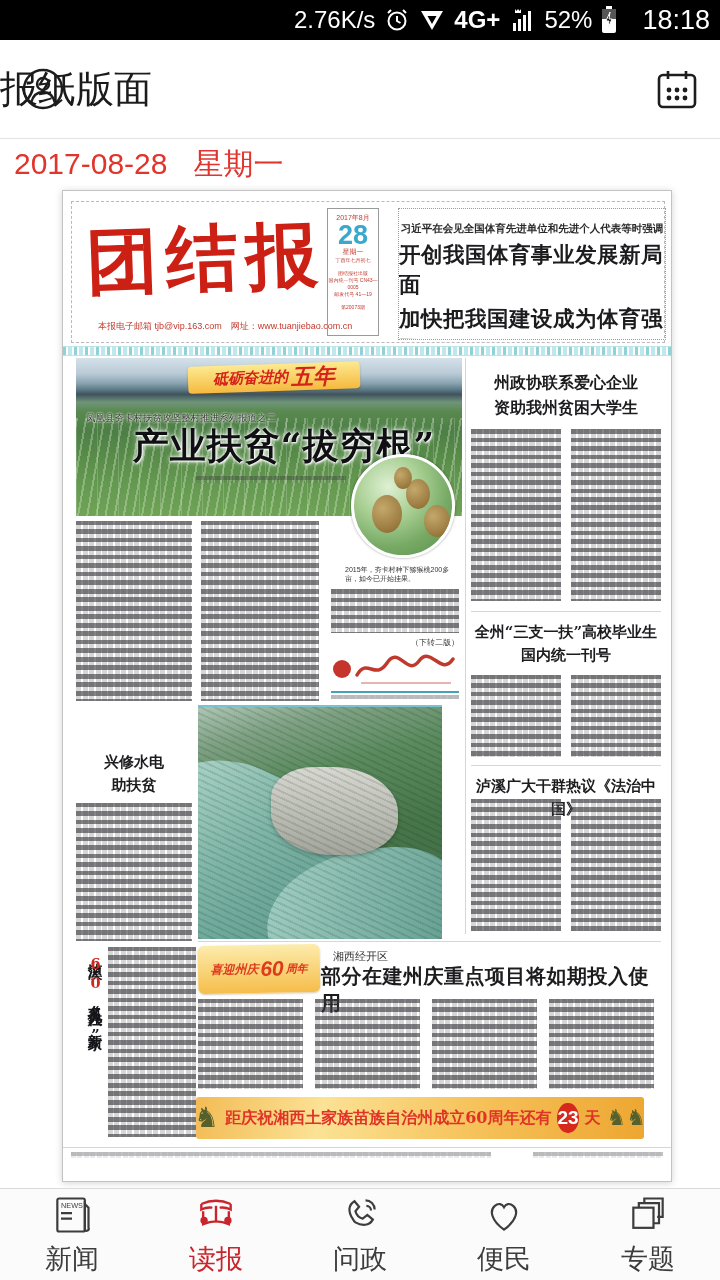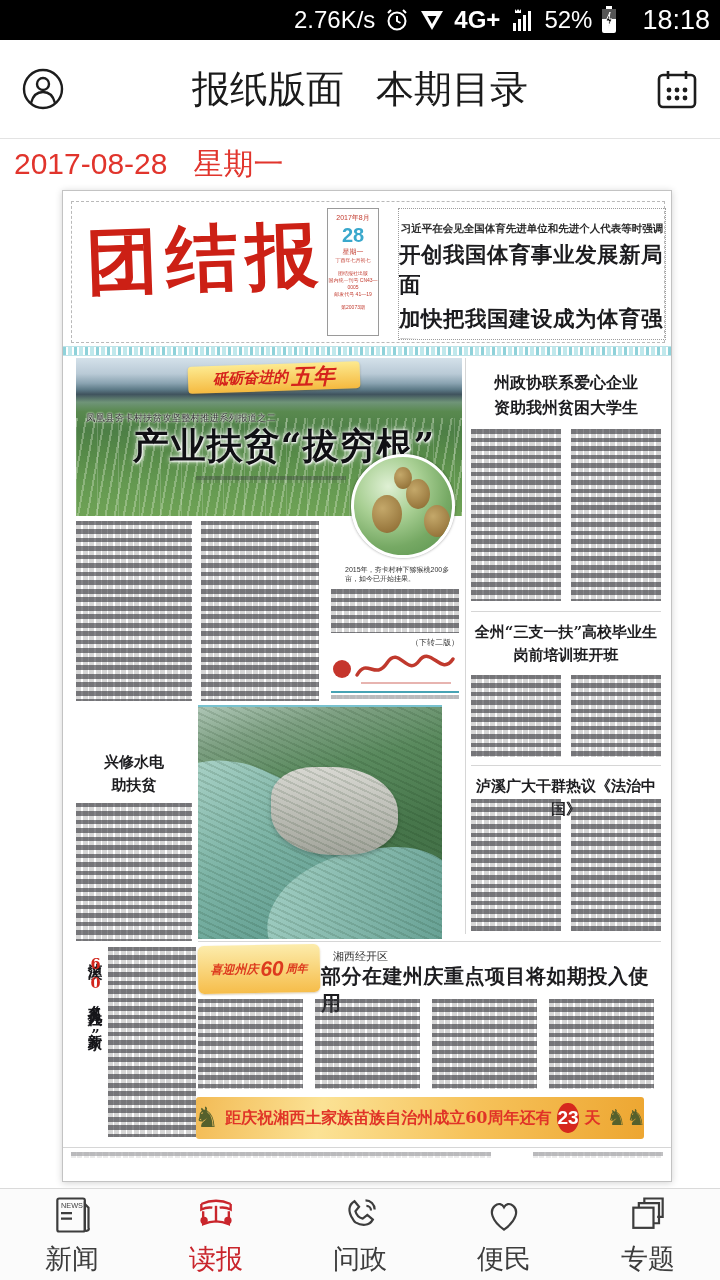--- a/index.html
+++ b/index.html
@@ -7,21 +7,21 @@
   
   .statusbar{position:absolute;left:0;top:0;width:720px;height:40px;background:#000;color:#fff;
     display:flex;align-items:center;justify-content:flex-end;gap:9px;padding-right:10px;box-sizing:border-box;
     font-size:24px;font-weight:400;}
   .statusbar svg{display:block;}
   .sb-time{font-size:27px;margin-left:16px;}
   
   .appheader{position:absolute;left:0;top:40px;width:720px;height:98px;background:#fff;border-bottom:1px solid #e3e3e3;}
   .user-btn{position:absolute;left:20px;top:26px;width:46px;height:46px;}
   .cal-btn{position:absolute;right:20px;top:28px;width:46px;height:44px;}
-  .hdr-tabs{position:absolute;left:0;top:0;width:720px;height:98px;display:flex;align-items:center;justify-content:center;gap:32px;
+  .hdr-tabs{position:absolute;left:0;top:0;width:720px;height:98px;display:flex;align-items:center;gap:32px;
     font-size:38px;color:#1b1b1b;font-weight:500;}
   .tab-indicator{position:absolute;left:263px;top:122px;width:0;height:0;
     border-left:10px solid transparent;border-right:10px solid transparent;border-bottom:12px solid #9a9a9a;}
   
   .datebar{position:absolute;left:0;top:139px;width:720px;height:50px;background:#fff;color:#e1342c;
     font-size:30px;display:flex;align-items:center;padding-left:14px;gap:26px;box-sizing:border-box;}
   
   .paper{position:absolute;left:62px;top:190px;width:610px;height:992px;background:#fff;
     border:1px solid #c3c3c3;box-shadow:0 1px 7px rgba(0,0,0,.18);box-sizing:border-box;overflow:hidden;}
   .paper *{box-sizing:border-box;}
@@ -33,21 +33,21 @@
       repeating-linear-gradient(90deg, rgba(70,70,70,.22) 0 5px, rgba(255,255,255,.38) 5px 6.5px);}
   .hairline{position:absolute;background:#d6d6d6;}
   
   .masthead{position:absolute;left:8px;top:10px;width:594px;height:142px;border:1px dashed #b9b9b9;}
   .mast-title{position:absolute;left:14px;top:2px;width:244px;height:112px;color:#cc2015;
     font-size:72px;font-weight:900;letter-spacing:8px;transform:rotate(-2deg);line-height:108px;white-space:nowrap;}
   .mast-contact{position:absolute;left:26px;top:118px;width:300px;font-size:9px;color:#c23a2e;white-space:nowrap;}
   .datebox{position:absolute;left:255px;top:6px;width:52px;height:128px;border:1px solid #9a9a9a;
     text-align:center;color:#c23a2e;overflow:hidden;padding-top:4px;}
   .db-ym{font-size:7px;}
-  .db-day{font-size:20px;color:#3aa8cc;font-weight:700;line-height:24px;}
+  .db-day{font-size:27px;color:#3aa8cc;font-weight:700;line-height:24px;}
   .db-wd{font-size:7px;}
   .db-sm{font-size:5px;line-height:7px;}
   .leadbox{position:absolute;left:326px;top:6px;width:268px;height:132px;border:1px dotted #9c9c9c;text-align:center;overflow:hidden;}
   .lead-kicker{font-size:10.5px;font-weight:700;color:#2a2a2a;margin-top:13px;}
   .lead-h{font-size:21.5px;line-height:30px;letter-spacing:.5px;margin-top:4px;}
   .ticker{position:absolute;left:0px;top:155px;width:610px;height:10px;
     background:repeating-linear-gradient(90deg,#8fd2da 0 3px,#ffffff 3px 5px,#bfe8ec 5px 9px,#ffffff 9px 11px);
     border-top:1px solid #bfe4e8;border-bottom:1px solid #bfe4e8;}
   
   .photo-kiwi{position:absolute;left:13px;top:167px;width:386px;height:158px;overflow:hidden;
@@ -160,21 +160,20 @@
       <rect x="1" y="3" width="14" height="10" fill="#555"></rect>
       <path d="M9 6L5 15h3l-1 7 4-9H8z" fill="#000" stroke="#fff" stroke-width="1"></path>
       </svg>
   </span>
   <span class="sb-time">18:18</span>
 </div>
 
 <div class="appheader">
   <div class="hdr-tabs">
     <span>报纸版面</span>
-    <span>本期目录</span>
   </div>
   <div class="user-btn">
     <svg width="46" height="46" viewBox="0 0 46 46" fill="none" stroke="#1d1d1d" stroke-width="2.4">
       <circle cx="23" cy="23" r="19"></circle>
         <circle cx="23" cy="18" r="6"></circle>
       <path d="M11 37c2-8 7-11 12-11s10 3 12 11"></path>
       </svg>
   </div>
   <div class="cal-btn">
     <svg width="46" height="44" viewBox="0 0 46 44" fill="none" stroke="#1d1d1d" stroke-width="2.6">
@@ -195,20 +194,21 @@
 
 <div class="datebar">
   <span>2017-08-28</span>
   <span>星期一</span>
 </div>
 
 <div class="paper">
 
   <div class="masthead">
     <div class="mast-title np-serif">团结报</div>
+    <div class="mast-contact">本报电子邮箱 tjb@vip.163.com　网址：www.tuanjiebao.com.cn</div>
     <div class="datebox">
       <div class="db-ym">2017年8月</div>
       <div class="db-day">28</div>
       <div class="db-wd">星期一</div>
       <div class="db-sm">丁酉年七月初七</div>
       <div class="db-sm" style="margin-top:6px;">团结报社出版</div>
       <div class="db-sm">国内统一刊号 CN43—0005</div>
       <div class="db-sm">邮发代号 41—19</div>
       <div class="db-sm" style="margin-top:6px;">第20073期</div>
     </div>
@@ -258,21 +258,21 @@
 
   <div class="hairline" style="left:402px;top:167px;width:1px;height:576px;"></div>
 
   <div class="r-h2 hl" style="top:180px;">州政协联系爱心企业</div>
   <div class="r-h2 hl" style="top:205px;">资助我州贫困大学生</div>
   <div class="ts" style="left:408px;top:238px;width:90px;height:172px;"></div>
   <div class="ts" style="left:508px;top:238px;width:90px;height:172px;"></div>
   <div class="hairline" style="left:408px;top:420px;width:190px;height:1px;"></div>
 
   <div class="r-h3 hl" style="top:430px;font-size:15px;">全州“三支一扶”高校毕业生</div>
-  <div class="r-h3 hl" style="top:453px;font-size:15px;">岗前培训班开班</div>
+  <div class="r-h3 hl" style="top:453px;font-size:15px;">国内统一刊号</div>
   <div class="ts" style="left:408px;top:484px;width:90px;height:82px;"></div>
   <div class="ts" style="left:508px;top:484px;width:90px;height:82px;"></div>
   <div class="hairline" style="left:408px;top:574px;width:190px;height:1px;"></div>
 
   <div class="r-h3 hl" style="top:584px;font-size:15px;">泸溪广大干群热议《法治中国》</div>
   <div class="ts" style="left:408px;top:608px;width:90px;height:132px;"></div>
   <div class="ts" style="left:508px;top:608px;width:90px;height:132px;"></div>
 
   <div class="l-h hl" style="top:560px;">兴修水电</div>
   <div class="l-h hl" style="top:583px;">助扶贫</div>

